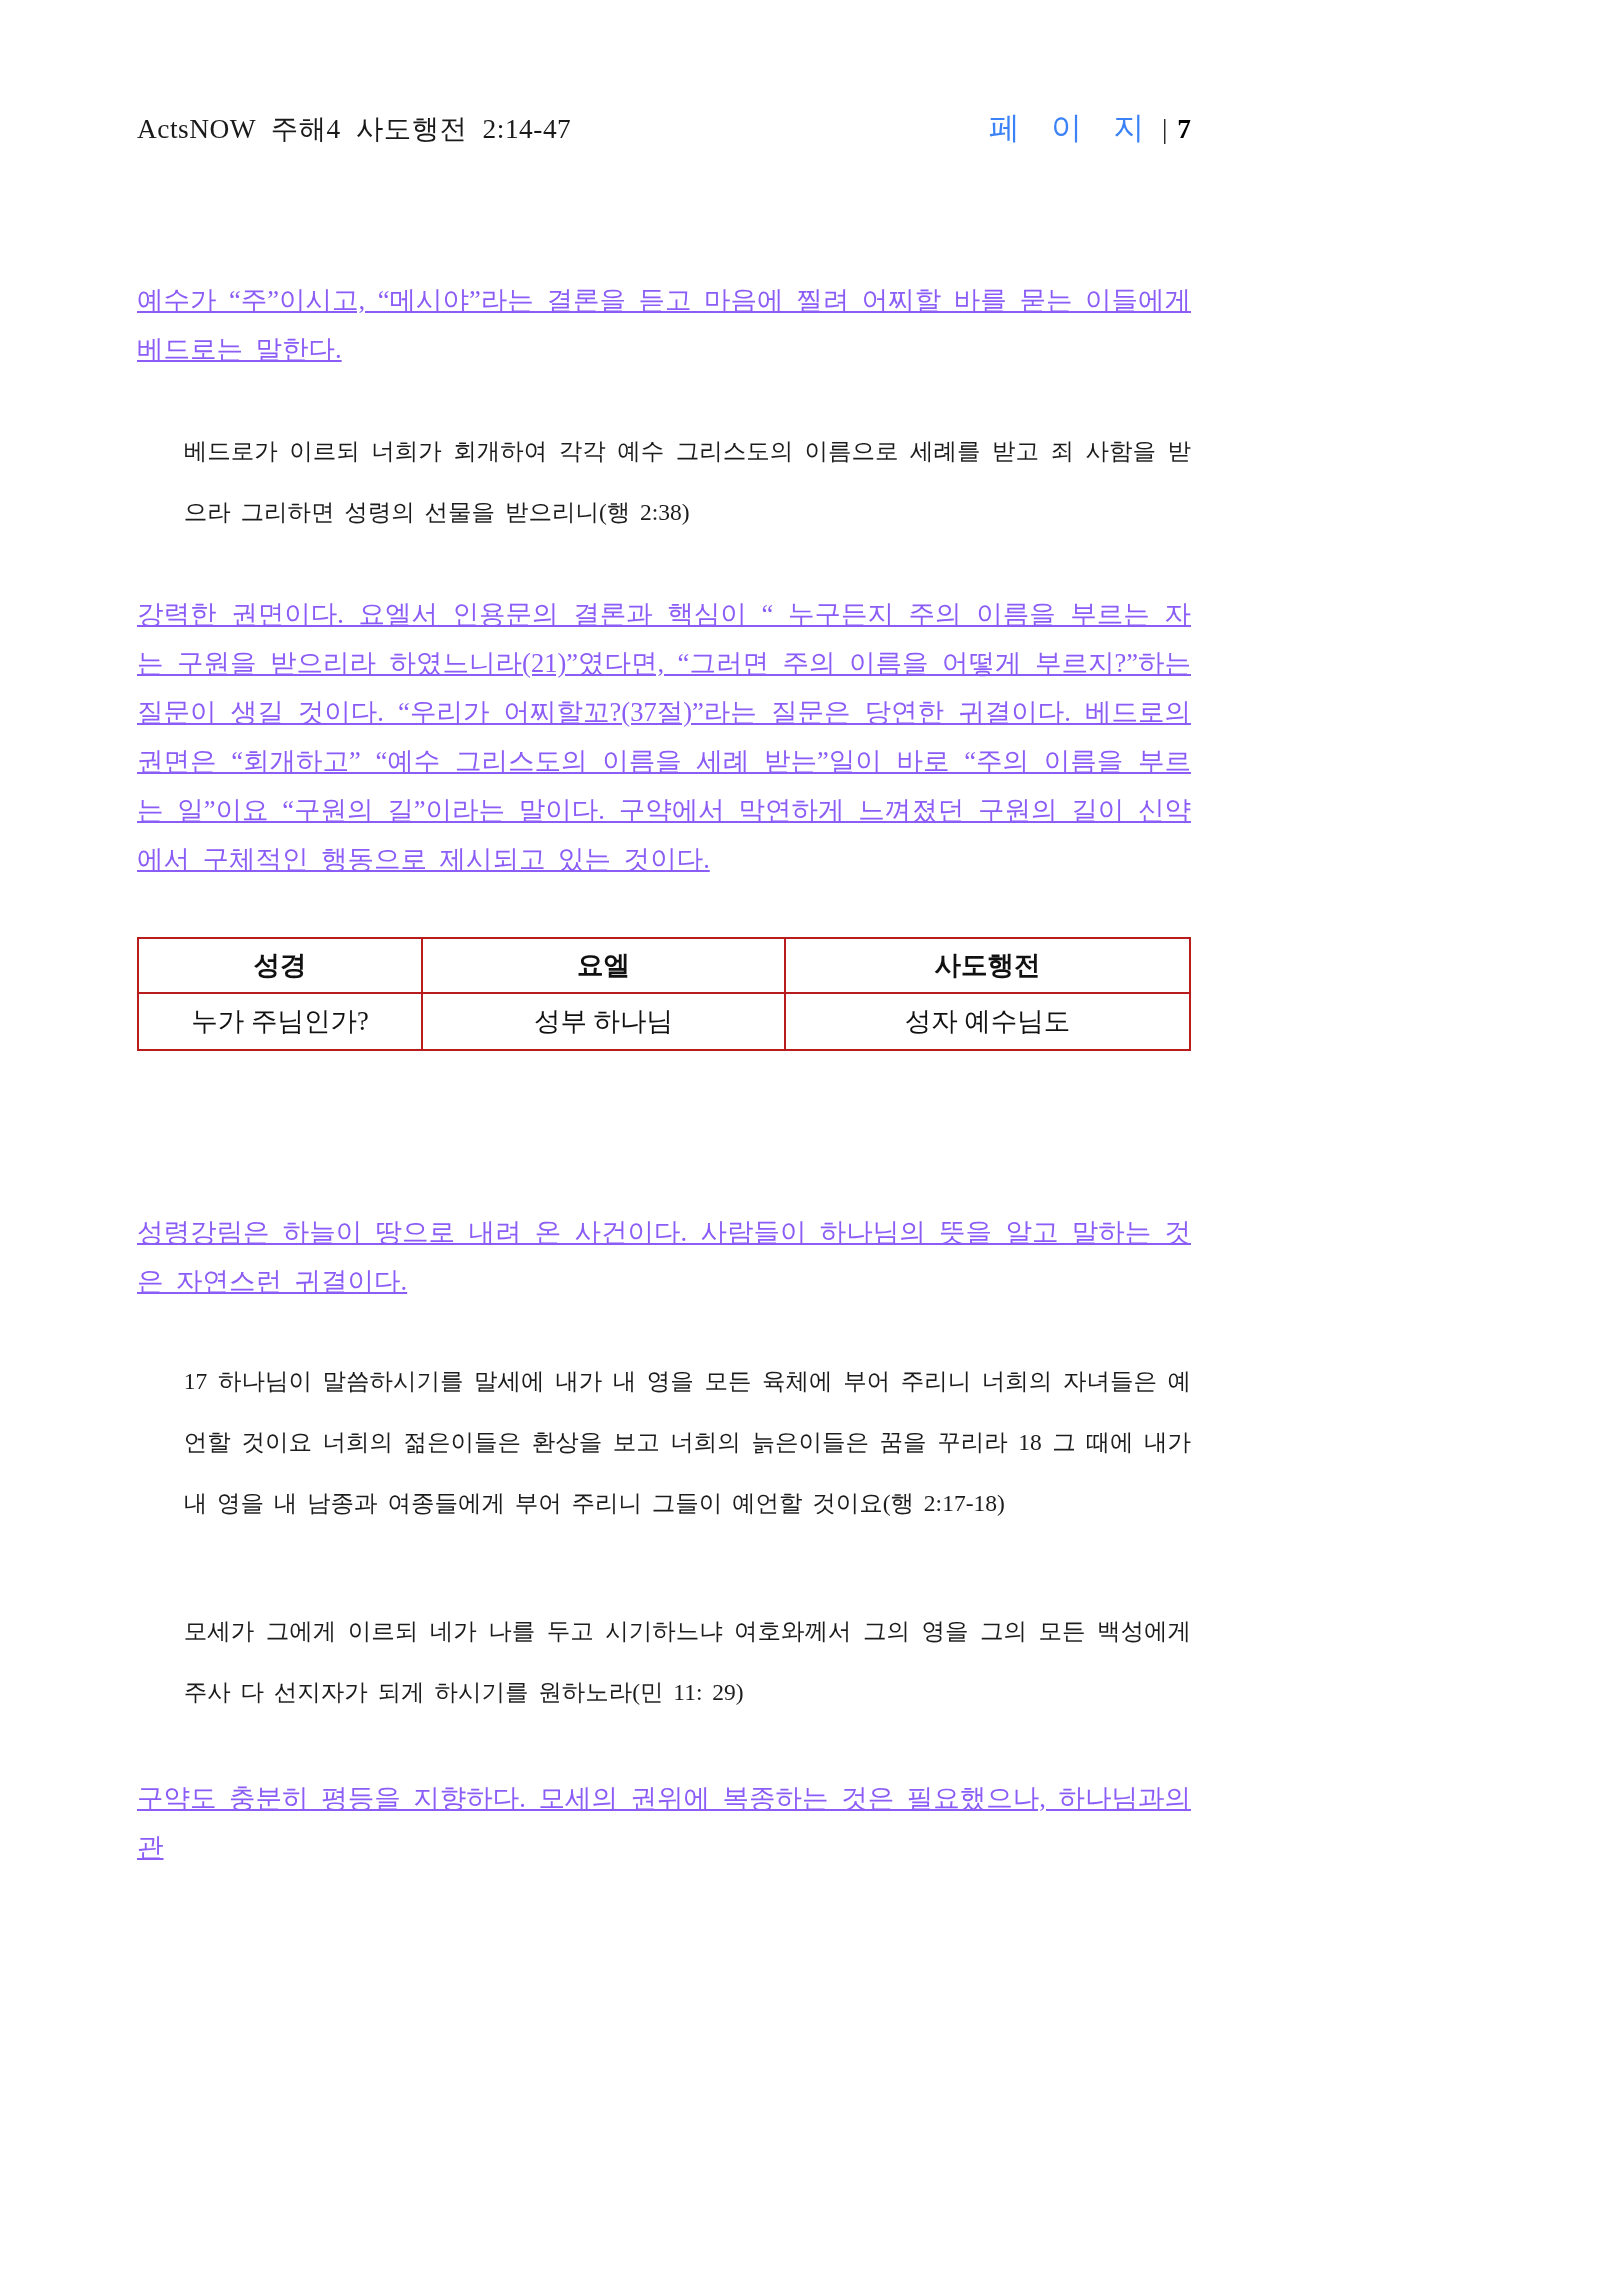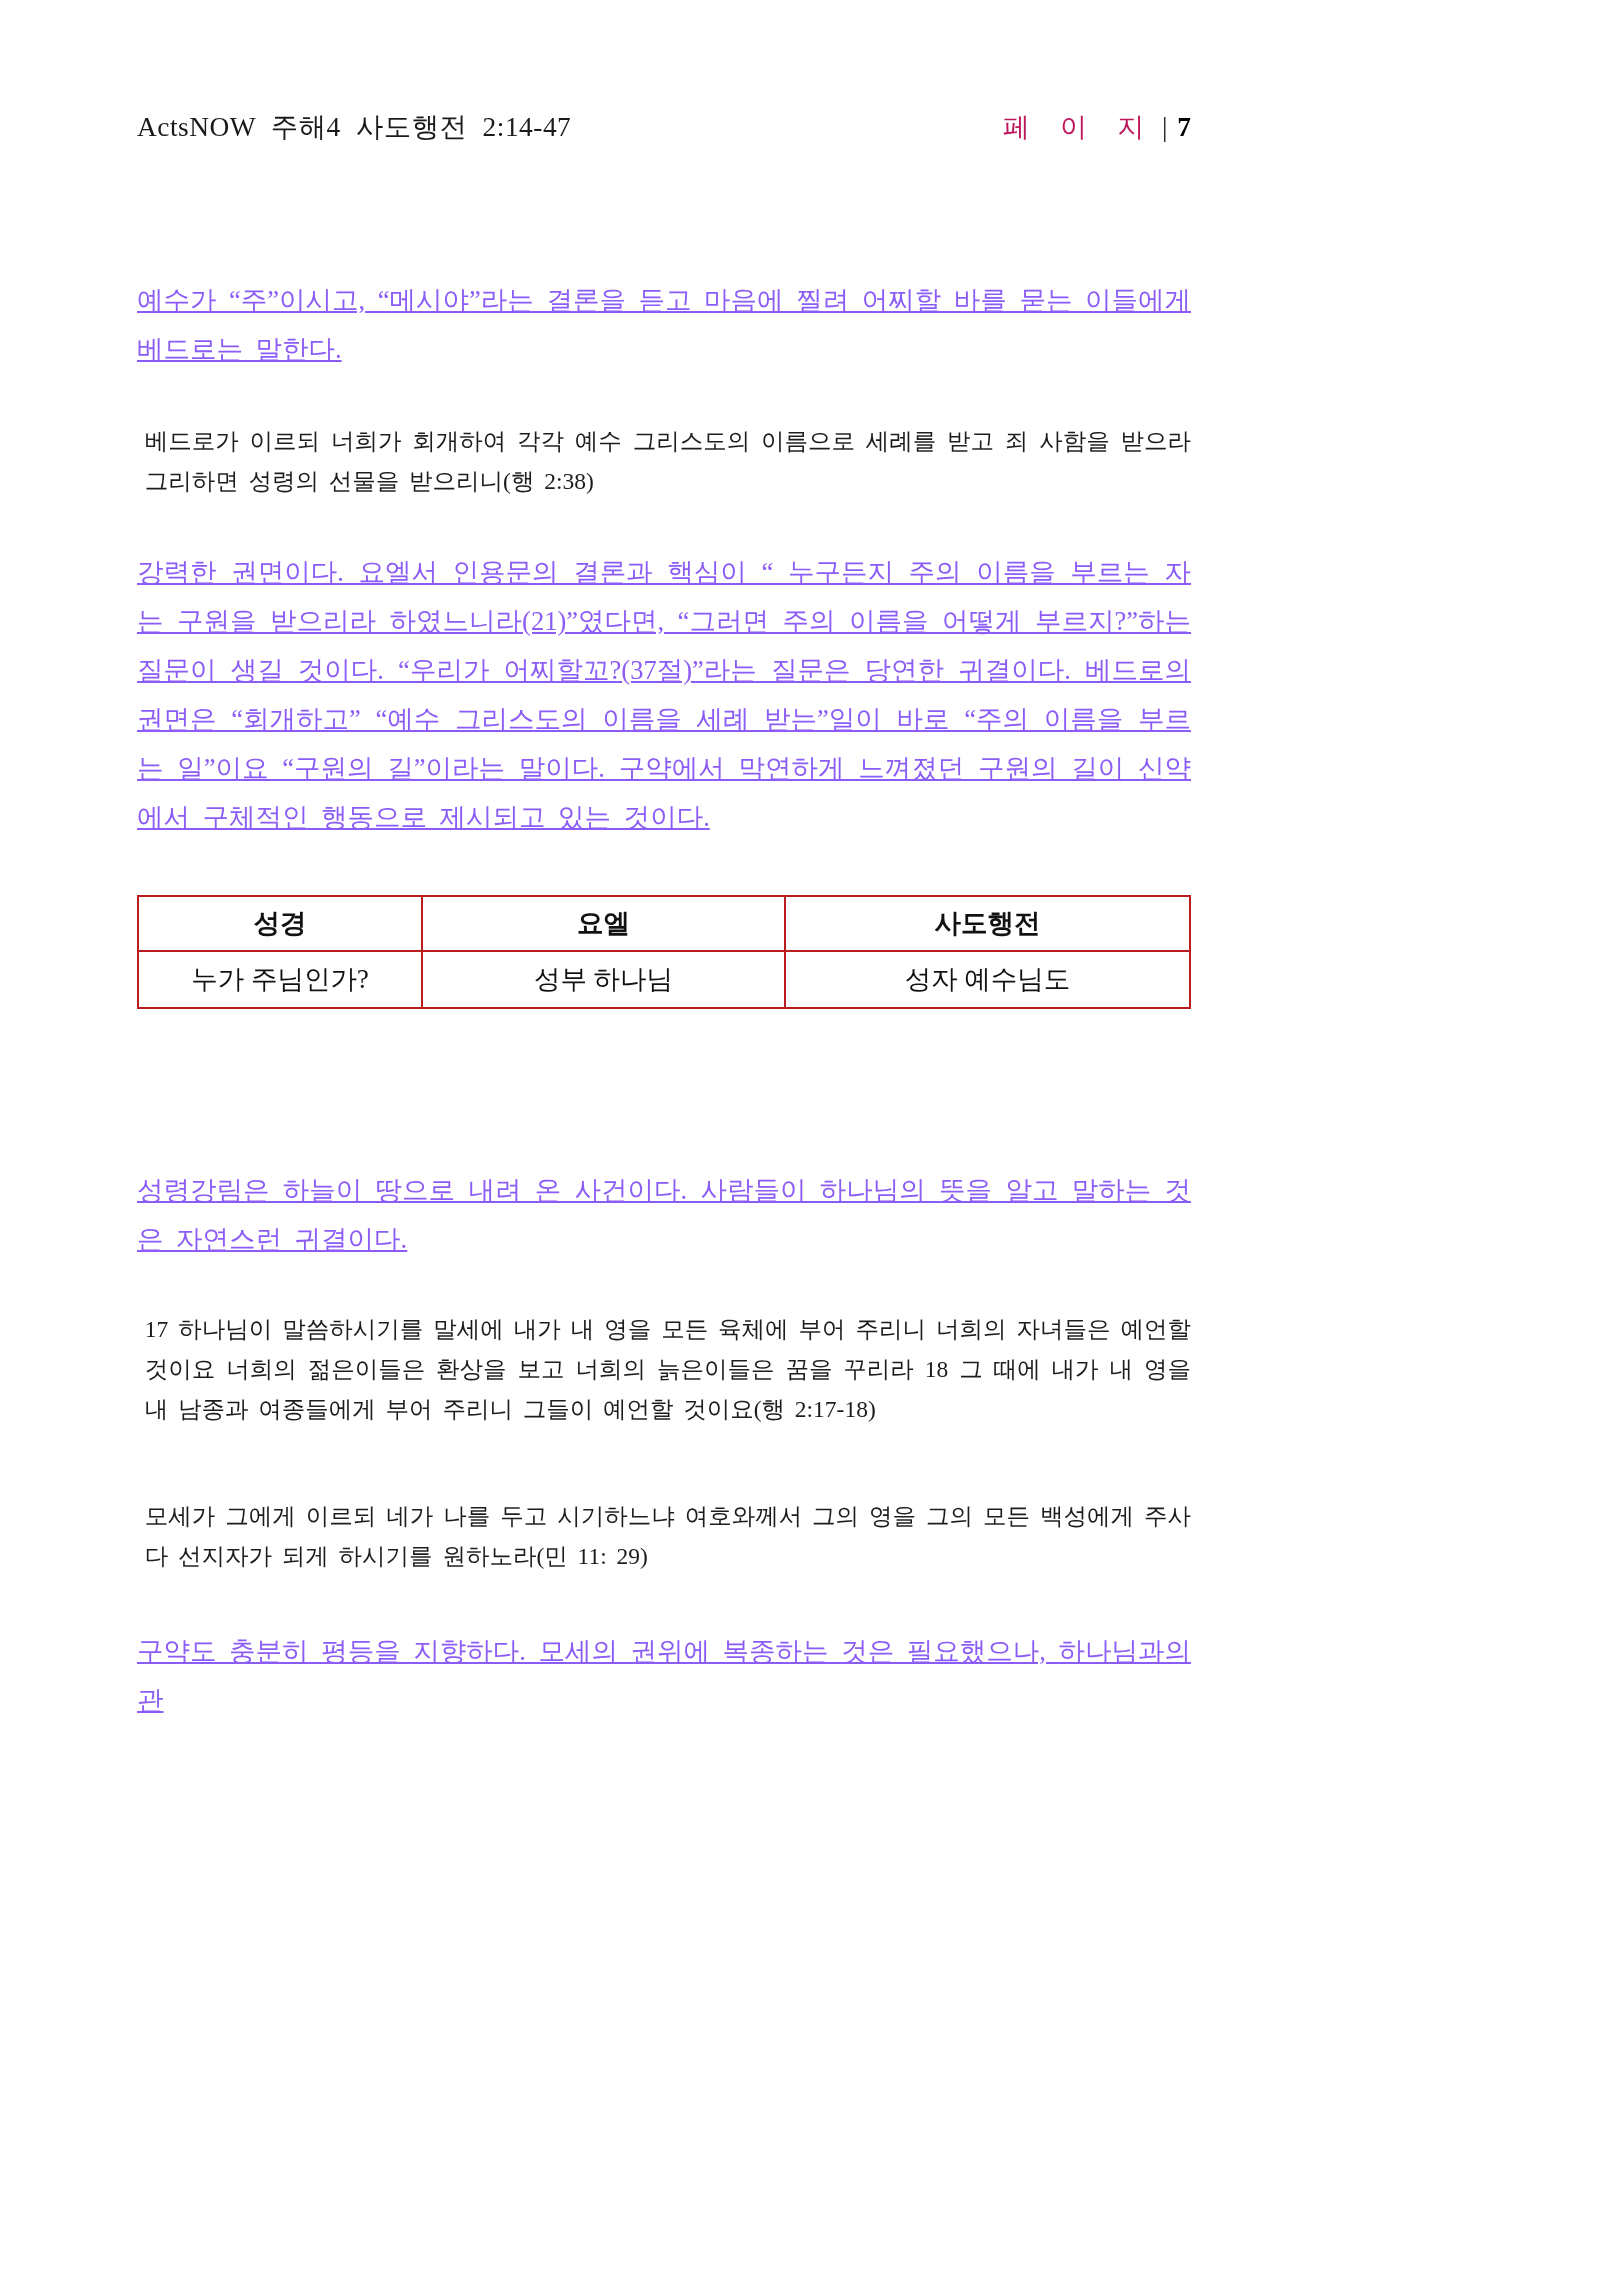--- a/index.html
+++ b/index.html
@@ -25,23 +25,23 @@
     font-size: 27.4px;
     line-height: 35px;
   }
   .header-title {
     color: #1a1a1a;
     word-spacing: 7.8px;
     letter-spacing: 0.5px;
   }
   .header-page { white-space: nowrap; }
   .page-label {
-    color: #be185d;
+    color: #3b82f6;
     letter-spacing: 11.8px;
-    font-size: 27px;
+    font-size: 31px;
   }
   .page-sep {
     color: #1a1a1a;
     margin: 0 9.8px 0 5.9px;
     font-weight: normal;
   }
   .page-num {
     color: #000000;
     font-weight: bold;
     font-size: 27.4px;
@@ -50,25 +50,26 @@
   .body-para {
     font-size: 26.5px;
     line-height: 49px;
     text-align: justify;
     word-spacing: 5.9px;
     color: #8b5cf6;
     text-decoration: underline;
   }
   .quote {
     font-size: 23.5px;
-    line-height: 40px;
+    line-height: 61px;
     text-align: justify;
     word-spacing: 3.9px;
     color: #1c1c1c;
     padding-left: 7.8px;
+    margin-left: 39px;
   }
   .p1 { margin-top: 131px; }
   .q1 { margin-top: 47px; }
   .p2 { margin-top: 47px; }
   .compare-table { margin-top: 53px; }
   .p3 { margin-top: 157px; }
   .q2 { margin-top: 45px; }
   .p4 { margin-top: 61px; }
   .q3 { margin-top: 67px; }
   .p5 { margin-top: 51px; }

